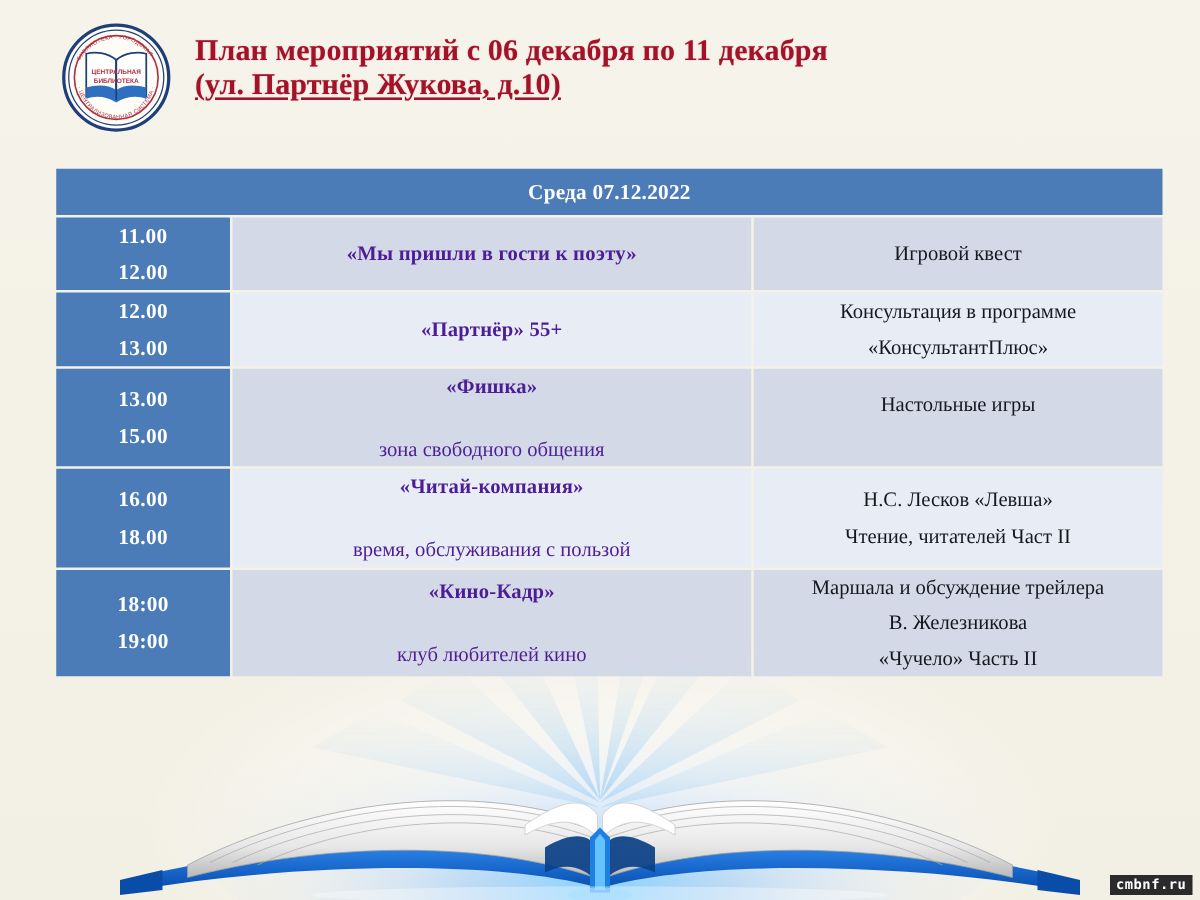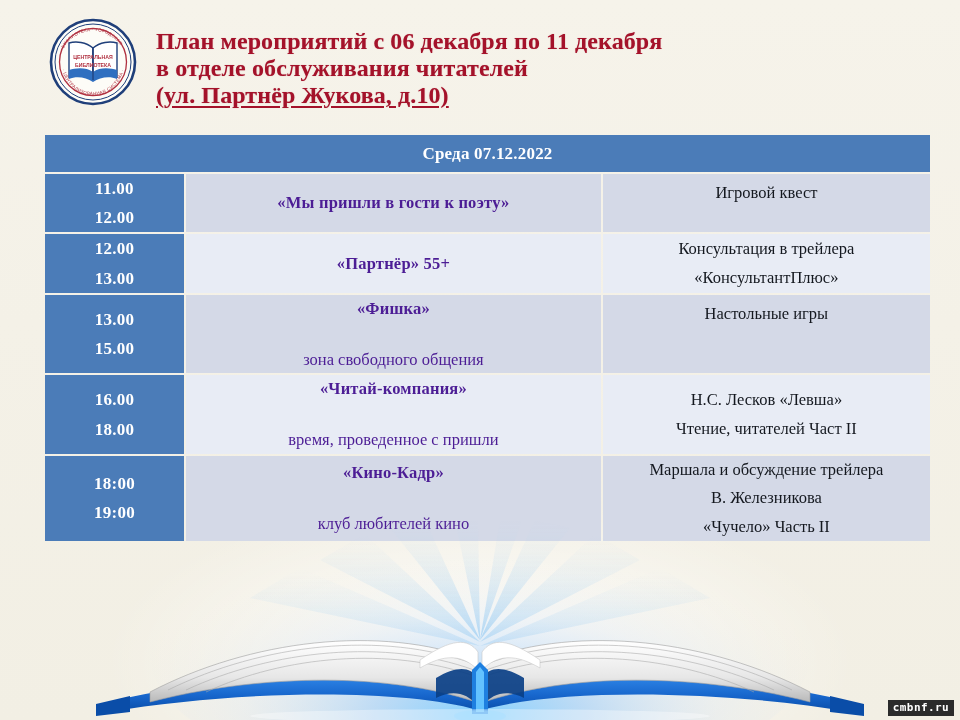--- a/index.html
+++ b/index.html
@@ -84,21 +84,21 @@
 
   .desc-cell {
     width:329px;
     text-align:center;
     font-size:16.5px;
     line-height:1.72;
     color:#14181f;
     padding:6px 8px;
     vertical-align:middle;
   }
-  .desc-cell.top { vertical-align:top; padding-top:5px; }
+  .desc-cell.top { vertical-align:top; padding-top:15px; }
 
   tr.shade-a .ev-cell, tr.shade-a .desc-cell { background:#d4d9e7; }
   tr.shade-b .ev-cell, tr.shade-b .desc-cell { background:#e8ecf5; }
 
   
   .book { position:absolute; left:0; bottom:0; width:960px; height:200px; }
   .book svg { width:960px; height:200px; display:block; }
 
   
   .watermark {
@@ -140,21 +140,20 @@
       <path d="M49,58 C42,53 32,54 25,56 L25,65 C32,62 42,63 49,68 Z" fill="#2f6fc0"></path>
       <path d="M49,58 C56,53 66,54 73,56 L73,65 C66,62 56,63 49,68 Z" fill="#2f6fc0"></path>
       <line x1="49" y1="34" x2="49" y2="66" stroke="#1f3f7a" stroke-width="1.3"></line>
       <text x="49" y="45" text-anchor="middle" font-family="'Liberation Sans',sans-serif" font-size="5.2" font-weight="bold" fill="#b03040">ЦЕНТРАЛЬНАЯ</text>
       <text x="49" y="52.5" text-anchor="middle" font-family="'Liberation Sans',sans-serif" font-size="5.2" font-weight="bold" fill="#b03040">БИБЛИОТЕКА</text>
     </svg>
   </div>
 
   <div class="title">
     <div>План мероприятий с 06 декабря по 11 декабря</div>
-    <div>в отделе обслуживания читателей</div>
     <div class="l3">(ул. Партнёр Жукова, д.10)</div>
   </div>
 
   <table class="sched">
     <thead>
       <tr>
         <th class="hdr-cell" colspan="3">Среда 07.12.2022</th>
       </tr>
     </thead>
     <tbody>
@@ -174,21 +173,21 @@
 
       <tr class="shade-b">
         <td class="time-cell">
           <div>12.00</div>
           <div>13.00</div>
         </td>
         <td class="ev-cell">
           <div class="main">«Партнёр»  55+</div>
         </td>
         <td class="desc-cell">
-          <div>Консультация  в трейлера</div>
+          <div>Консультация  в программе</div>
           <div>«КонсультантПлюс»</div>
         </td>
       </tr>
 
       <tr class="shade-a">
         <td class="time-cell">
           <div>13.00</div>
           <div>15.00</div>
         </td>
         <td class="ev-cell">
@@ -200,21 +199,21 @@
         </td>
       </tr>
 
       <tr class="shade-b">
         <td class="time-cell">
           <div>16.00</div>
           <div>18.00</div>
         </td>
         <td class="ev-cell">
           <div class="main">«Читай-компания»</div>
-          <div class="sub">время, проведенное с пришли</div>
+          <div class="sub">время, обслуживания с пользой</div>
         </td>
         <td class="desc-cell">
           <div>Н.С. Лесков «Левша»</div>
           <div>Чтение, читателей Част II</div>
         </td>
       </tr>
 
       <tr class="shade-a">
         <td class="time-cell">
           <div>18:00</div>

